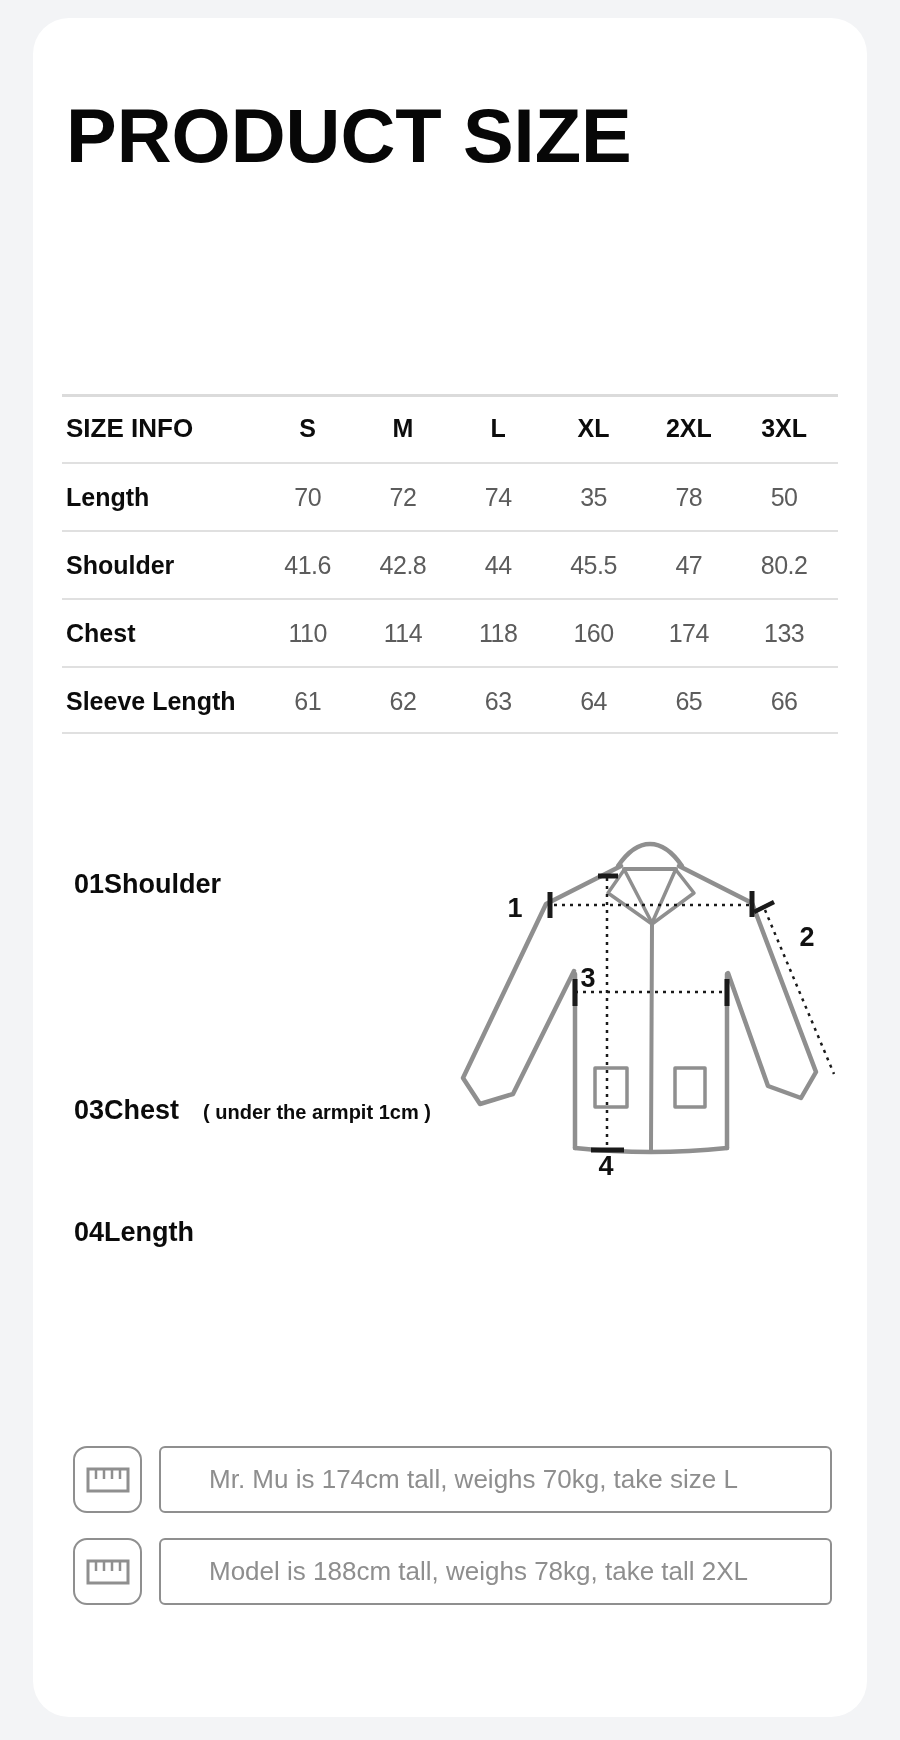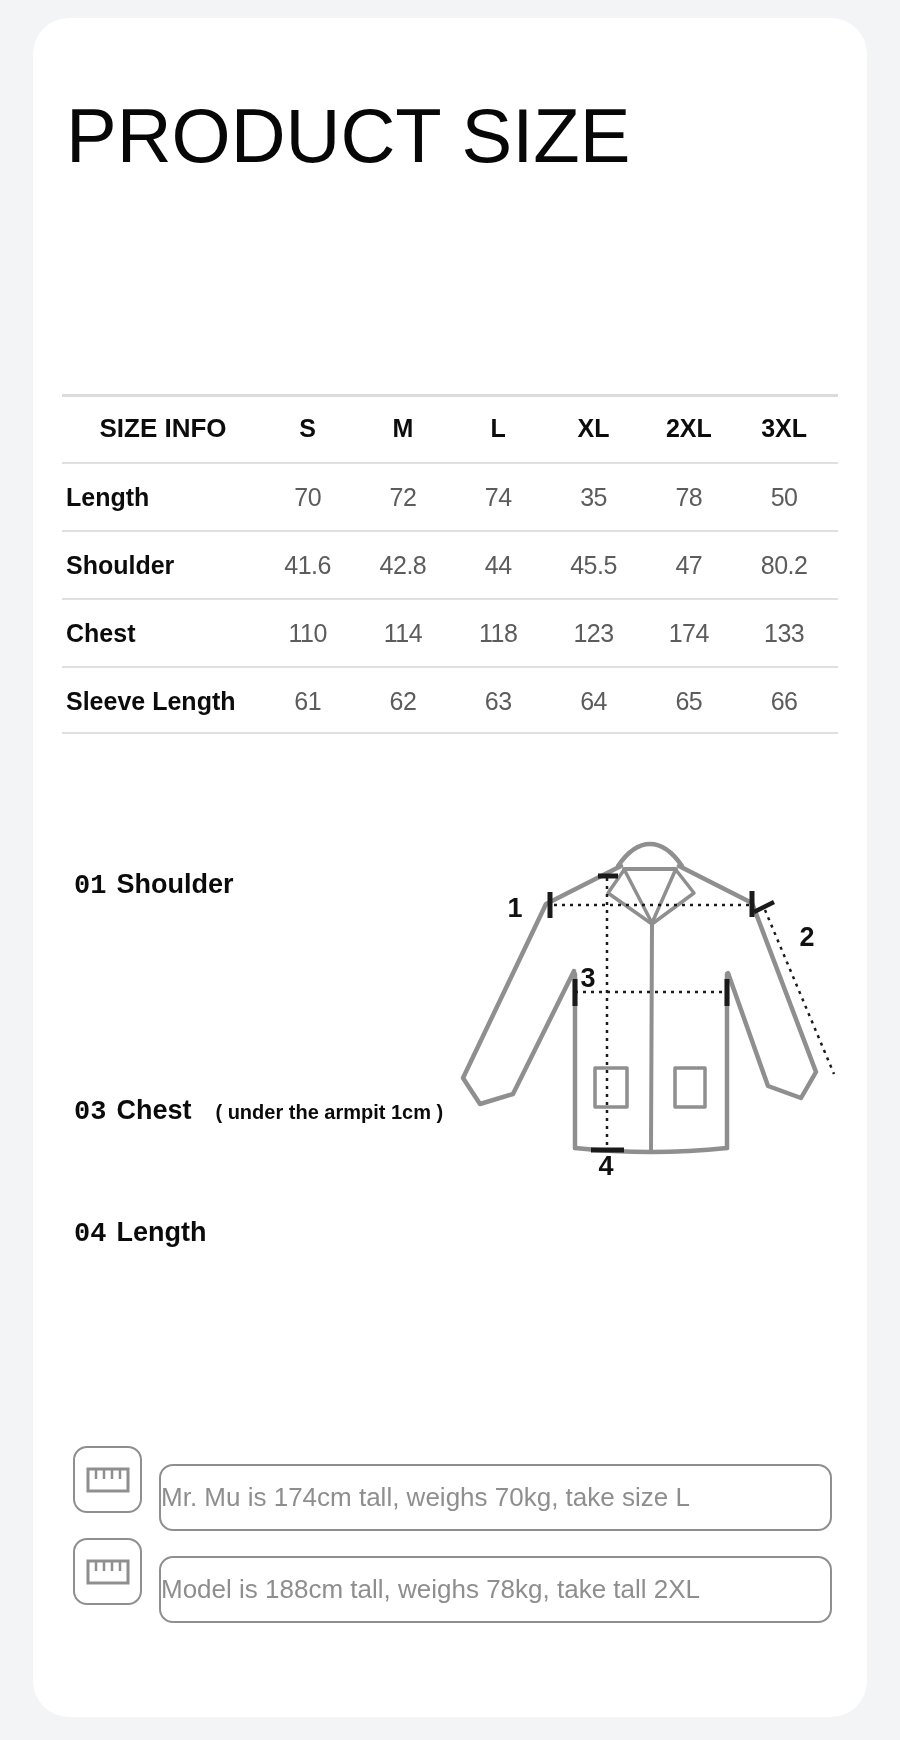--- a/index.html
+++ b/index.html
@@ -1,43 +1,43 @@
 <!DOCTYPE html>
 <html><head>
 <meta charset="utf-8">
 <style>
   html,body{margin:0;padding:0;}
   body{background:#e9eaee;font-family:"Liberation Sans","DejaVu Sans",sans-serif;}
   #screen{position:relative;width:900px;height:1740px;background:#f3f4f6;overflow:hidden;margin:0 auto;}
   .card{position:absolute;left:33px;top:18px;width:834px;height:1699px;background:#ffffff;border-radius:36px;}
   .abs{position:absolute;}
-  .title{left:66px;top:98px;font-size:76px;font-weight:400;color:#070707;letter-spacing:0px;line-height:1;white-space:nowrap;}
+  .title{left:66px;top:98px;font-size:76px;font-weight:700;color:#070707;letter-spacing:0px;line-height:1;white-space:nowrap;}
 
   
   .tline{left:62px;width:776px;height:2px;background:#e0e0e0;}
   .tline.strong{height:3px;background:#dbdbdb;}
   .trow{left:66px;width:766px;height:68px;display:flex;align-items:center;}
   .tlabel{width:194px;font-weight:700;color:#0c0c0c;font-size:25px;white-space:nowrap;}
-  .tlabel.head{font-size:26px;text-align:center;}
+  .tlabel.head{font-size:26px;}
   .tcell{width:95.3px;text-align:center;}
   .tcell.head{font-weight:700;color:#0c0c0c;font-size:25px;}
   .tcell.val{color:#5c5c5c;font-size:25px;letter-spacing:-0.5px;}
 
   
   .mlabel{left:74px;height:34px;line-height:34px;font-size:27px;font-weight:700;color:#0b0b0b;white-space:nowrap;}
-  .mlabel .num{margin-right:10px;font-family:Liberation Mono, monospace;}
+  .mlabel .num{}
   .mnote{font-size:20px;font-weight:700;margin-left:24px;}
 
   
   .diagram{left:418px;top:752px;width:430px;height:430px;}
   .marker{position:absolute;transform:translate(-50%,-50%);font-size:27px;font-weight:700;color:#111;line-height:1;}
 
   
   .iconbox{left:73px;width:69px;height:67px;border:2.5px solid #8f8f8f;border-radius:14px;box-sizing:border-box;display:flex;align-items:center;justify-content:center;}
-  .notebox{left:159px;width:673px;height:67px;border:2.5px solid #8f8f8f;border-radius:14px;box-sizing:border-box;display:flex;align-items:center;font-size:26px;color:#8e8e8e;white-space:nowrap;margin-top:18px;}
+  .notebox{left:159px;width:673px;height:67px;border:2.5px solid #8f8f8f;border-radius:6px;box-sizing:border-box;display:flex;align-items:center;padding-left:48px;font-size:26px;color:#8e8e8e;white-space:nowrap;}
 </style>
 </head>
 <body>
 
 <div id="screen">
   <div class="card"></div>
 
   <div class="abs title">PRODUCT SIZE</div>
 
   <div>
@@ -76,21 +76,21 @@
       <div class="tcell val">45.5</div>
       <div class="tcell val">47</div>
       <div class="tcell val">80.2</div>
     </div>
 
     <div class="abs trow" style="top:599px">
       <div class="tlabel">Chest</div>
       <div class="tcell val">110</div>
       <div class="tcell val">114</div>
       <div class="tcell val">118</div>
-      <div class="tcell val">123</div>
+      <div class="tcell val">160</div>
       <div class="tcell val">174</div>
       <div class="tcell val">133</div>
     </div>
 
     <div class="abs trow" style="top:667px">
       <div class="tlabel">Sleeve Length</div>
       <div class="tcell val">61</div>
       <div class="tcell val">62</div>
       <div class="tcell val">63</div>
       <div class="tcell val">64</div>

